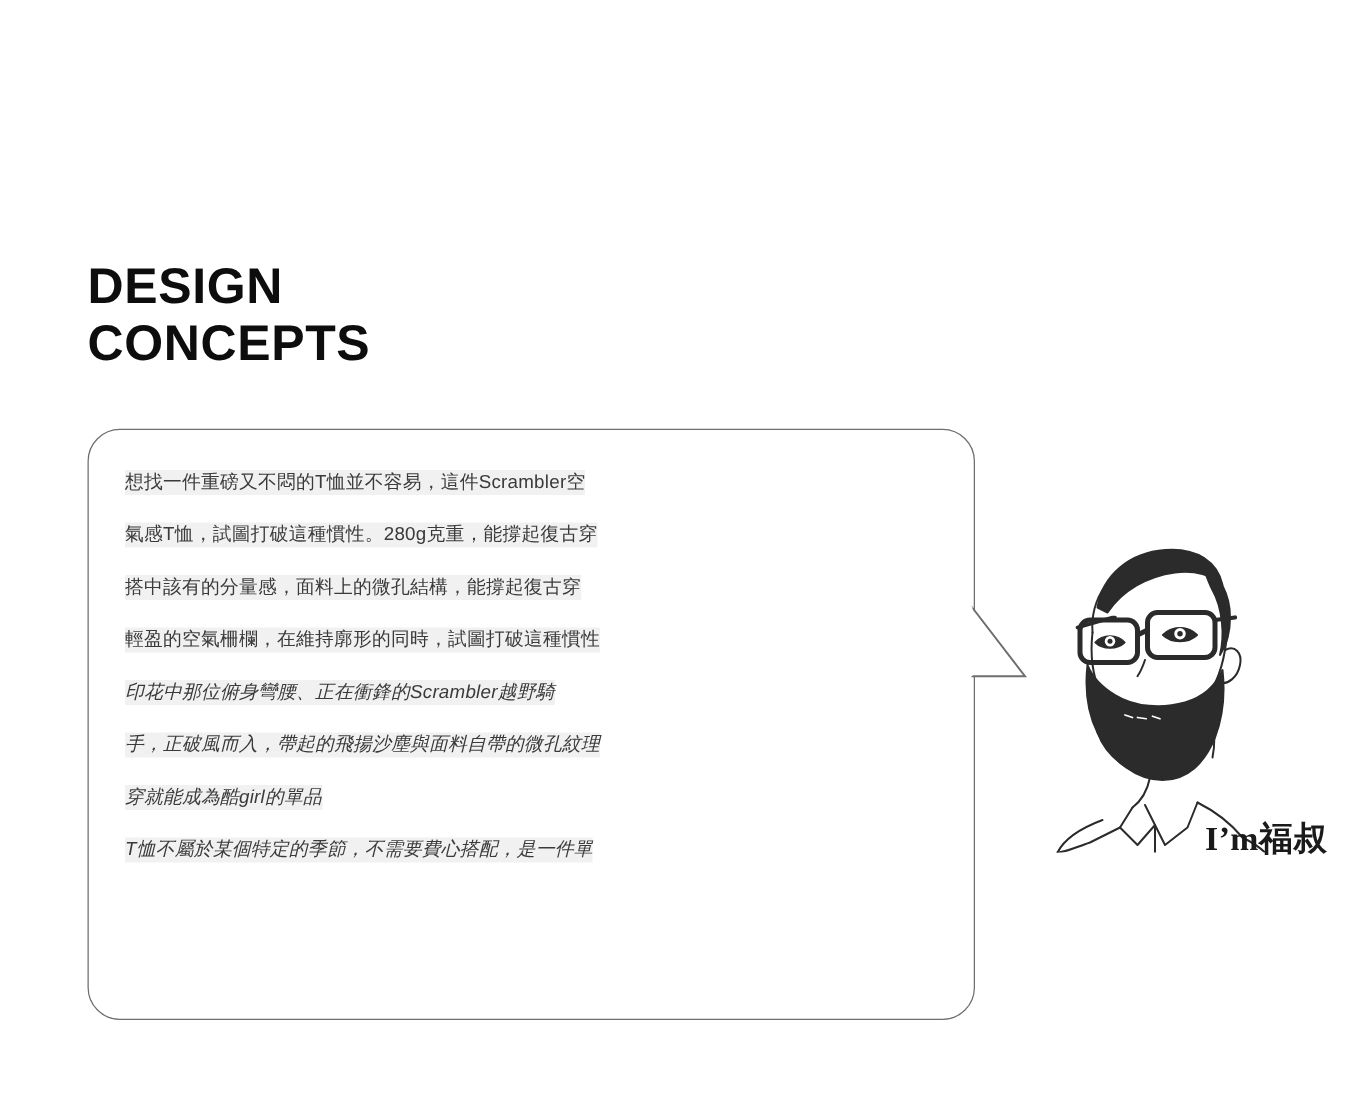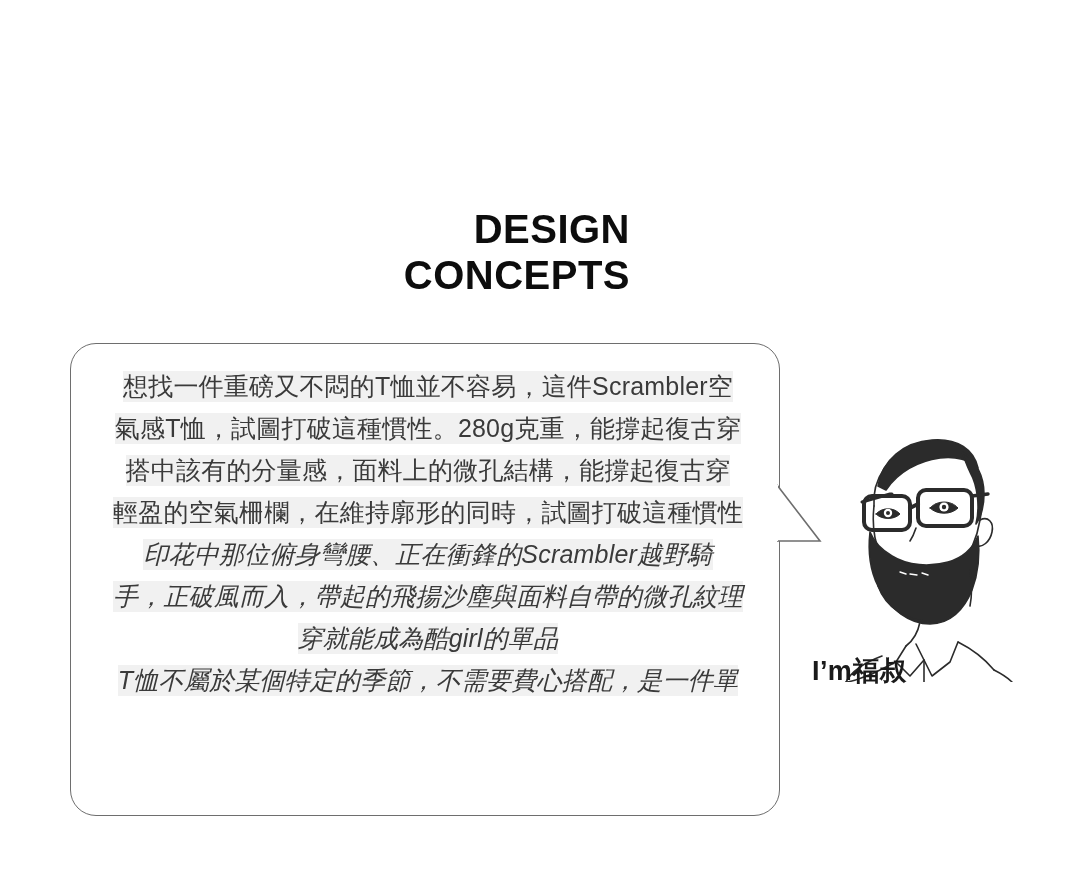--- a/index.html
+++ b/index.html
@@ -26,21 +26,20 @@
     color: #0d0d0d;
     font-weight: 700;
     font-size: 40px;
     line-height: 46px;
     letter-spacing: 0.5px;
     font-family: "Liberation Sans", "DejaVu Sans", sans-serif;
   }
   .page-title .title-line {
     display: block;
     white-space: pre;
-    text-align: right;
   }
 
   
   .bubble-wrap {
     position: absolute;
     left: 70px;
     top: 343px;
     width: 710px;
     height: 473px;
   }
@@ -66,25 +65,25 @@
   .bubble-body {
     position: absolute;
     left: 30px;
     top: 22px;
     right: 24px;
     bottom: 20px;
   }
   .para {
     margin: 0;
     color: #3a3a3a;
-    font-size: 25px;
+    font-size: 15px;
     line-height: 42px;
     letter-spacing: 0.2px;
     font-family: "Liberation Sans", "DejaVu Sans", sans-serif;
-    text-align: center;
+    text-align: left;
   }
   .para .ln {
     display: block;
     white-space: pre;
   }
   .para .ln > span {
     background: #f1f1f1;
     padding: 1px 0 2px 0;
   }
   .para-2 { margin-top: 0; font-style: italic; }
@@ -97,26 +96,26 @@
     width: 250px;
     height: 258px;
   }
   .figure-wrap svg { display: block; }
 
   .figure-caption {
     position: absolute;
     left: 812px;
     top: 653px;
     width: 250px;
-    text-align: left;
+    text-align: right;
     font-size: 27px;
     font-weight: 700;
     color: #1a1a1a;
     letter-spacing: 0.4px;
-    font-family: Liberation Sans, sans-serif;
+    font-family: Liberation Serif, serif;
     white-space: pre;
   }
 </style>
 </head>
 <body>
 
 <div class="page-title">
   <span class="title-line">DESIGN</span>
   <span class="title-line">CONCEPTS</span>
 </div>

